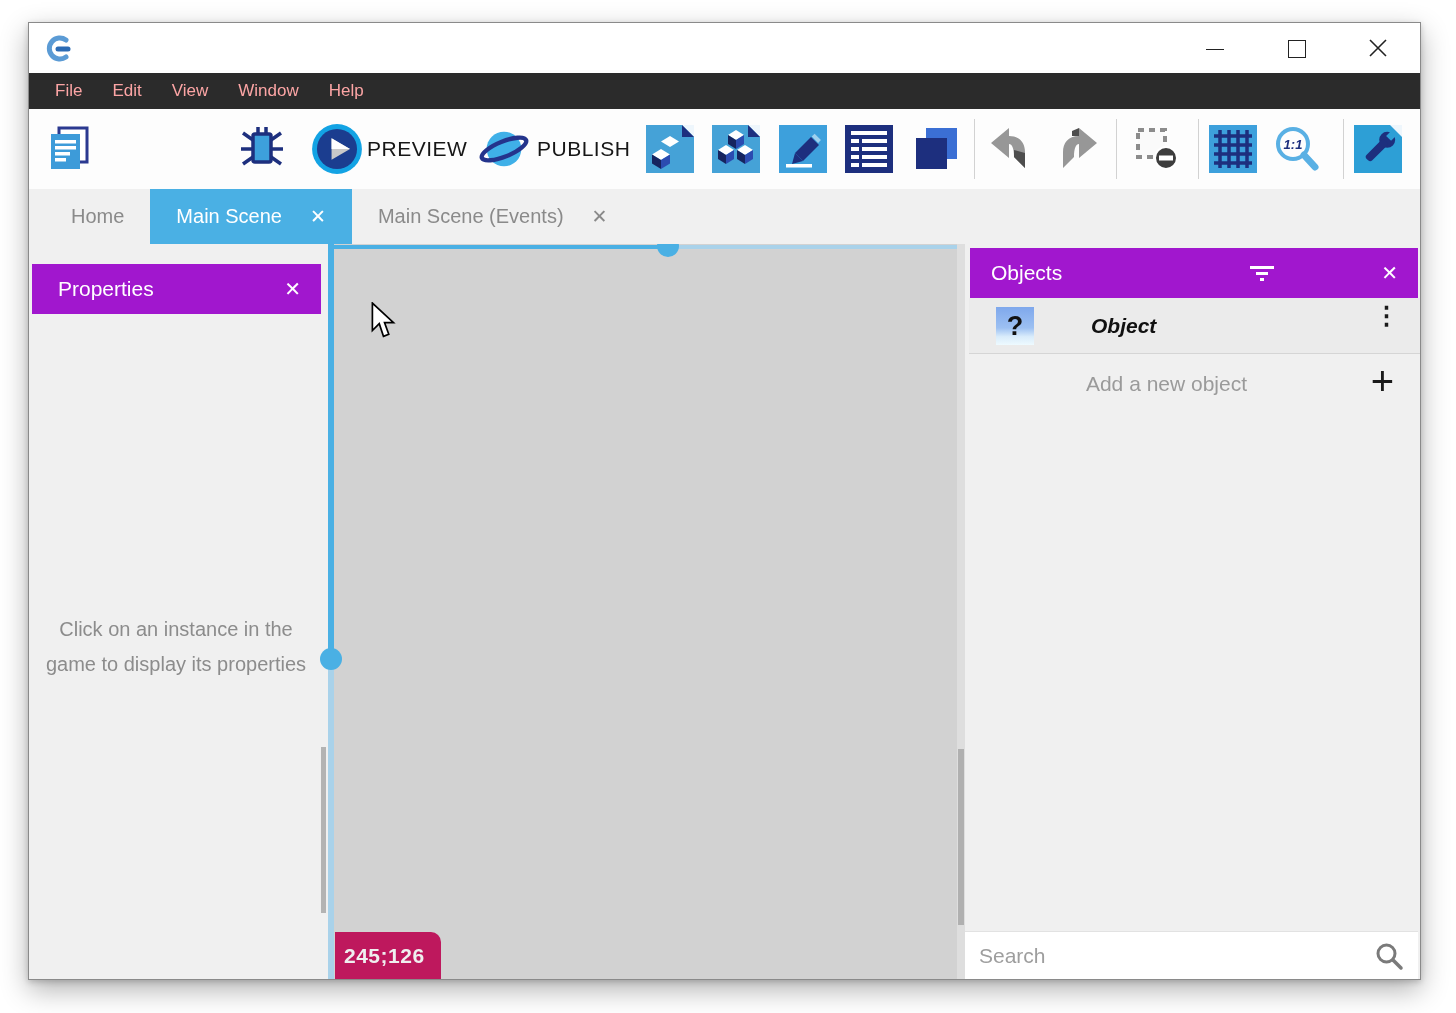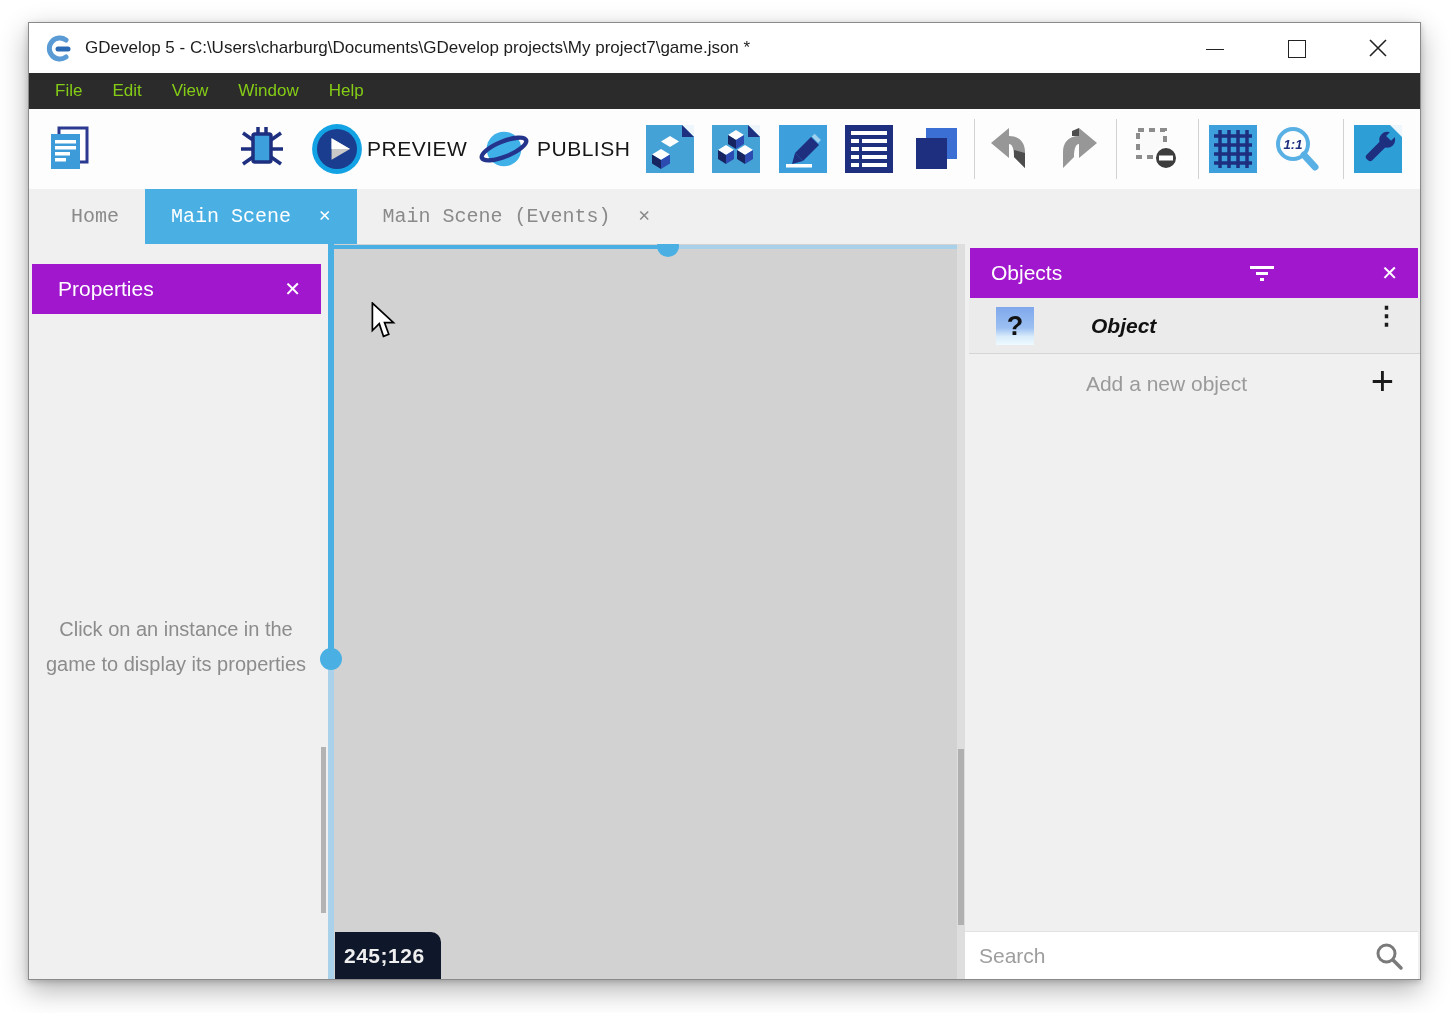--- a/index.html
+++ b/index.html
@@ -19,33 +19,33 @@
   .wb-min { left:1173px; } .wb-max { left:1254px; } .wb-close { left:1335px; }
   .wb-min::after { content:""; position:absolute; left:4px; top:15px; width:18px; height:0;
                    border-top:1.6px solid #222; }
   .wb-max::after { content:""; position:absolute; left:5px; top:6px; width:16px; height:16px;
                    border:1.6px solid #222; }
   .wb-close svg { position:absolute; left:4px; top:4px; }
 
   
   .menubar { position:absolute; left:0; top:50px; right:0; height:36px; background:#2b2b2b;
              display:flex; align-items:center; padding-left:11px; }
-  .menu-item { color:#84cc16; font-size:17px; padding:0 15px; height:36px; line-height:36px; }
+  .menu-item { color:#fca5a5; font-size:17px; padding:0 15px; height:36px; line-height:36px; }
 
   
   .toolbar { position:absolute; left:0; top:86px; right:0; height:80px; background:#fdfdfd; }
   .tb { position:absolute; top:16px; width:48px; height:48px; }
   .tb-big { top:14px; width:52px; height:52px; }
   .tb-label { position:absolute; top:26px; height:28px; line-height:28px; font-size:21px;
               color:#161616; letter-spacing:.5px;text-align:right; }
   .tb-sep { position:absolute; top:10px; width:1px; height:60px; background:#d2d2d2; }
 
   
   .tabbar { position:absolute; left:0; top:166px; right:0; height:55px; background:#f0f0f0;
-            display:flex; align-items:stretch;font-family:Liberation Mono, monospace; }
+            display:flex; align-items:stretch; }
   .tab { display:flex; align-items:center; font-size:20px; color:#8a8a8a; padding:0 26px; }
   .tab.first { margin-left:16px; }
   .tab.active { background:#4ab0e4; color:#fff; }
   .tab-close { margin-left:28px; font-size:19px; line-height:1; }
   .tab.active .tab-close { color:#fff; }
 
   
   .main { position:absolute; left:0; top:221px; right:0; bottom:0; overflow:hidden; }
 
   
@@ -68,21 +68,21 @@
   .handle-left { position:absolute; left:291px; top:404px; width:22px; height:22px;
                  border-radius:50%; background:#4ab0e4; }
 
   
   .canvas { position:absolute; left:305px; top:0; width:623px; bottom:0; background:#d2d2d2;
             overflow:hidden; }
   .hline-solid { position:absolute; left:0; top:1px; width:339px; height:4px; background:#4ab0e4; }
   .hline-light { position:absolute; left:339px; top:1px; right:0; height:4px; background:#a9d2ea; }
   .handle-top { position:absolute; left:323px; top:-9px; width:22px; height:22px;
                 border-radius:50%; background:#4ab0e4; }
-  .coords-tip { position:absolute; left:1px; bottom:0; width:106px; height:47px; background:#0f172a;
+  .coords-tip { position:absolute; left:1px; bottom:0; width:106px; height:47px; background:#be185d;
                 border-radius:0 10px 0 0; color:#efefef; font-size:21px; font-weight:bold;
                 line-height:47px; padding-left:9px; letter-spacing:.5px; }
   .cursor { position:absolute; left:37px; top:58px; }
 
   
   .objects-panel { position:absolute; left:936px; top:0; right:0; bottom:0; background:#f0f0f0; }
   .obj-header { position:absolute; left:5px; top:4px; right:2px; height:50px; background:#a117ce;
                 display:flex; align-items:center; color:#fff;gap:47px; }
   .obj-header .panel-title { padding-left:21px; }
   .filter-icon { width:24px; height:20px; margin-right:40px; }
@@ -111,21 +111,20 @@
 <body>
 
 <div class="page">
   <div class="window">
 
     <div class="titlebar">
       <svg class="logo" viewBox="0 0 28 28">
         <path d="M21 6 A10.5 10.5 0 1 0 21 23" fill="none" stroke="#5b9bd5" stroke-width="5" stroke-linecap="round"></path>
         <path d="M13 15 H23" stroke="#2b6bb5" stroke-width="5" stroke-linecap="round"></path>
       </svg>
-      <div class="title-text">GDevelop 5 - C:\Users\charburg\Documents\GDevelop projects\My project7\game.json *</div>
       <div class="win-btn wb-min"></div>
       <div class="win-btn wb-max"></div>
       <div class="win-btn wb-close">
         <svg width="20" height="20" viewBox="0 0 20 20">
           <path d="M2 2 L18 18 M18 2 L2 18" stroke="#222" stroke-width="1.6"></path>
         </svg>
       </div>
     </div>
 
     <div class="menubar">

